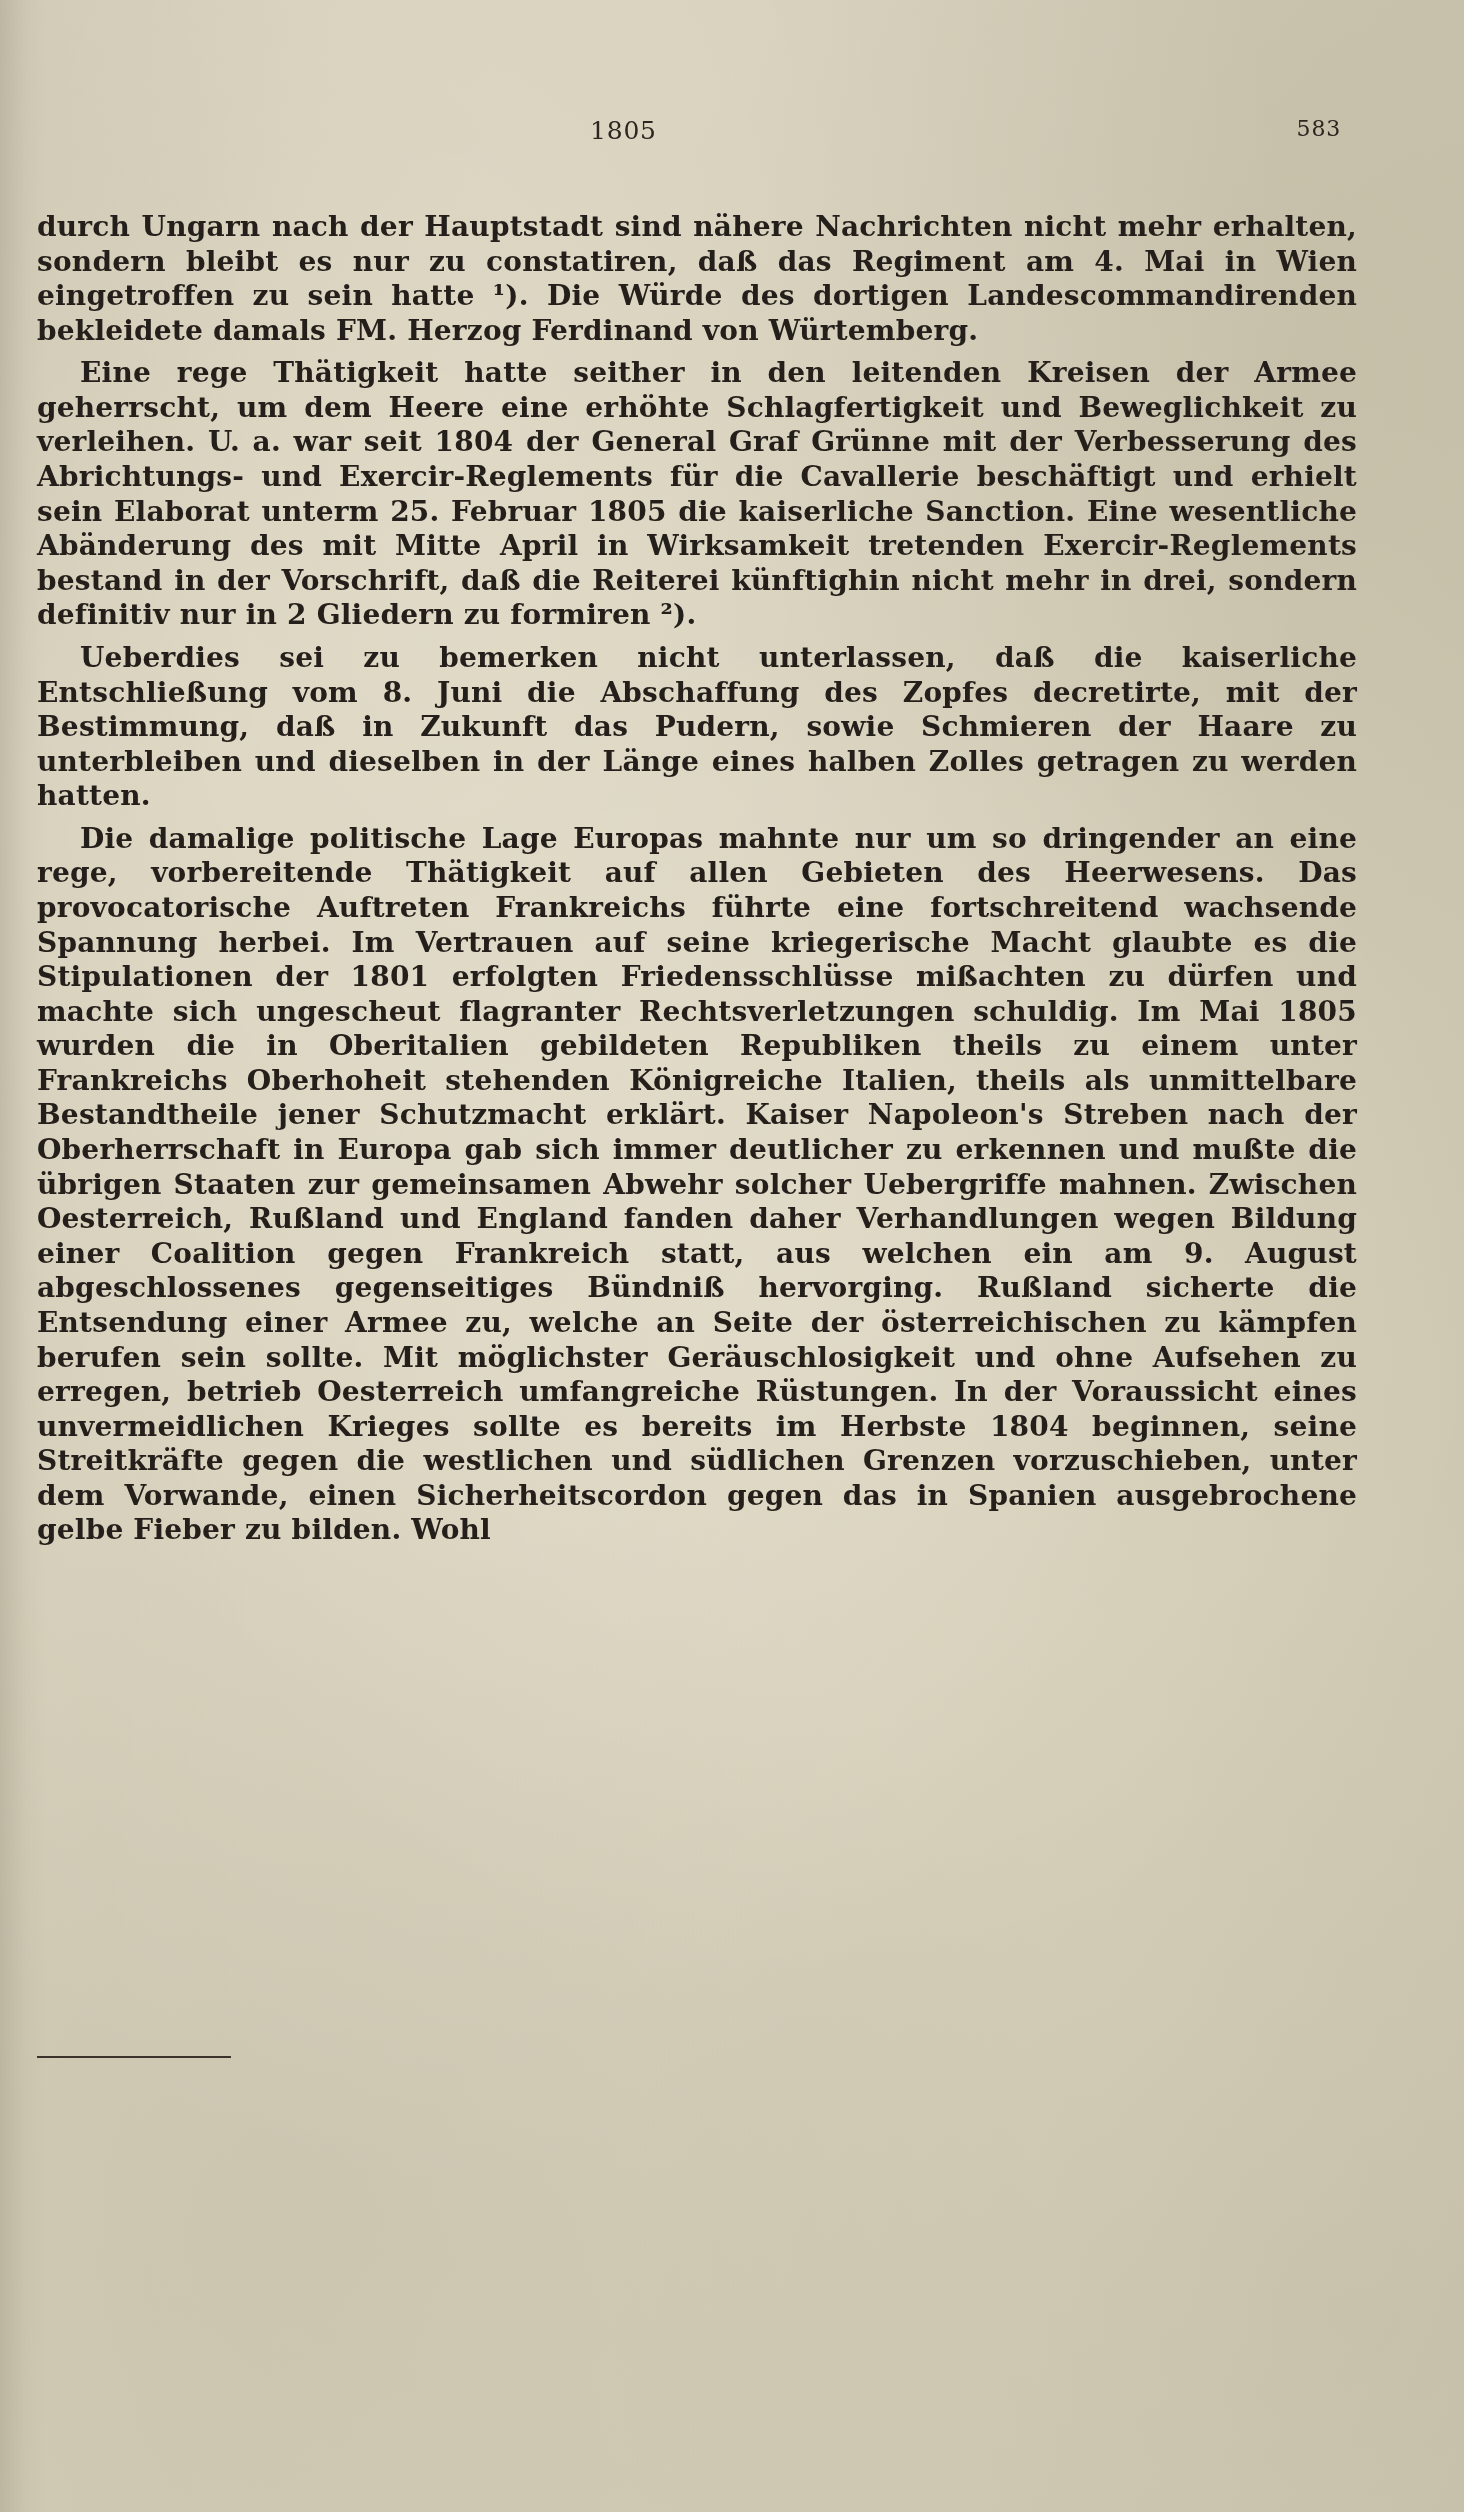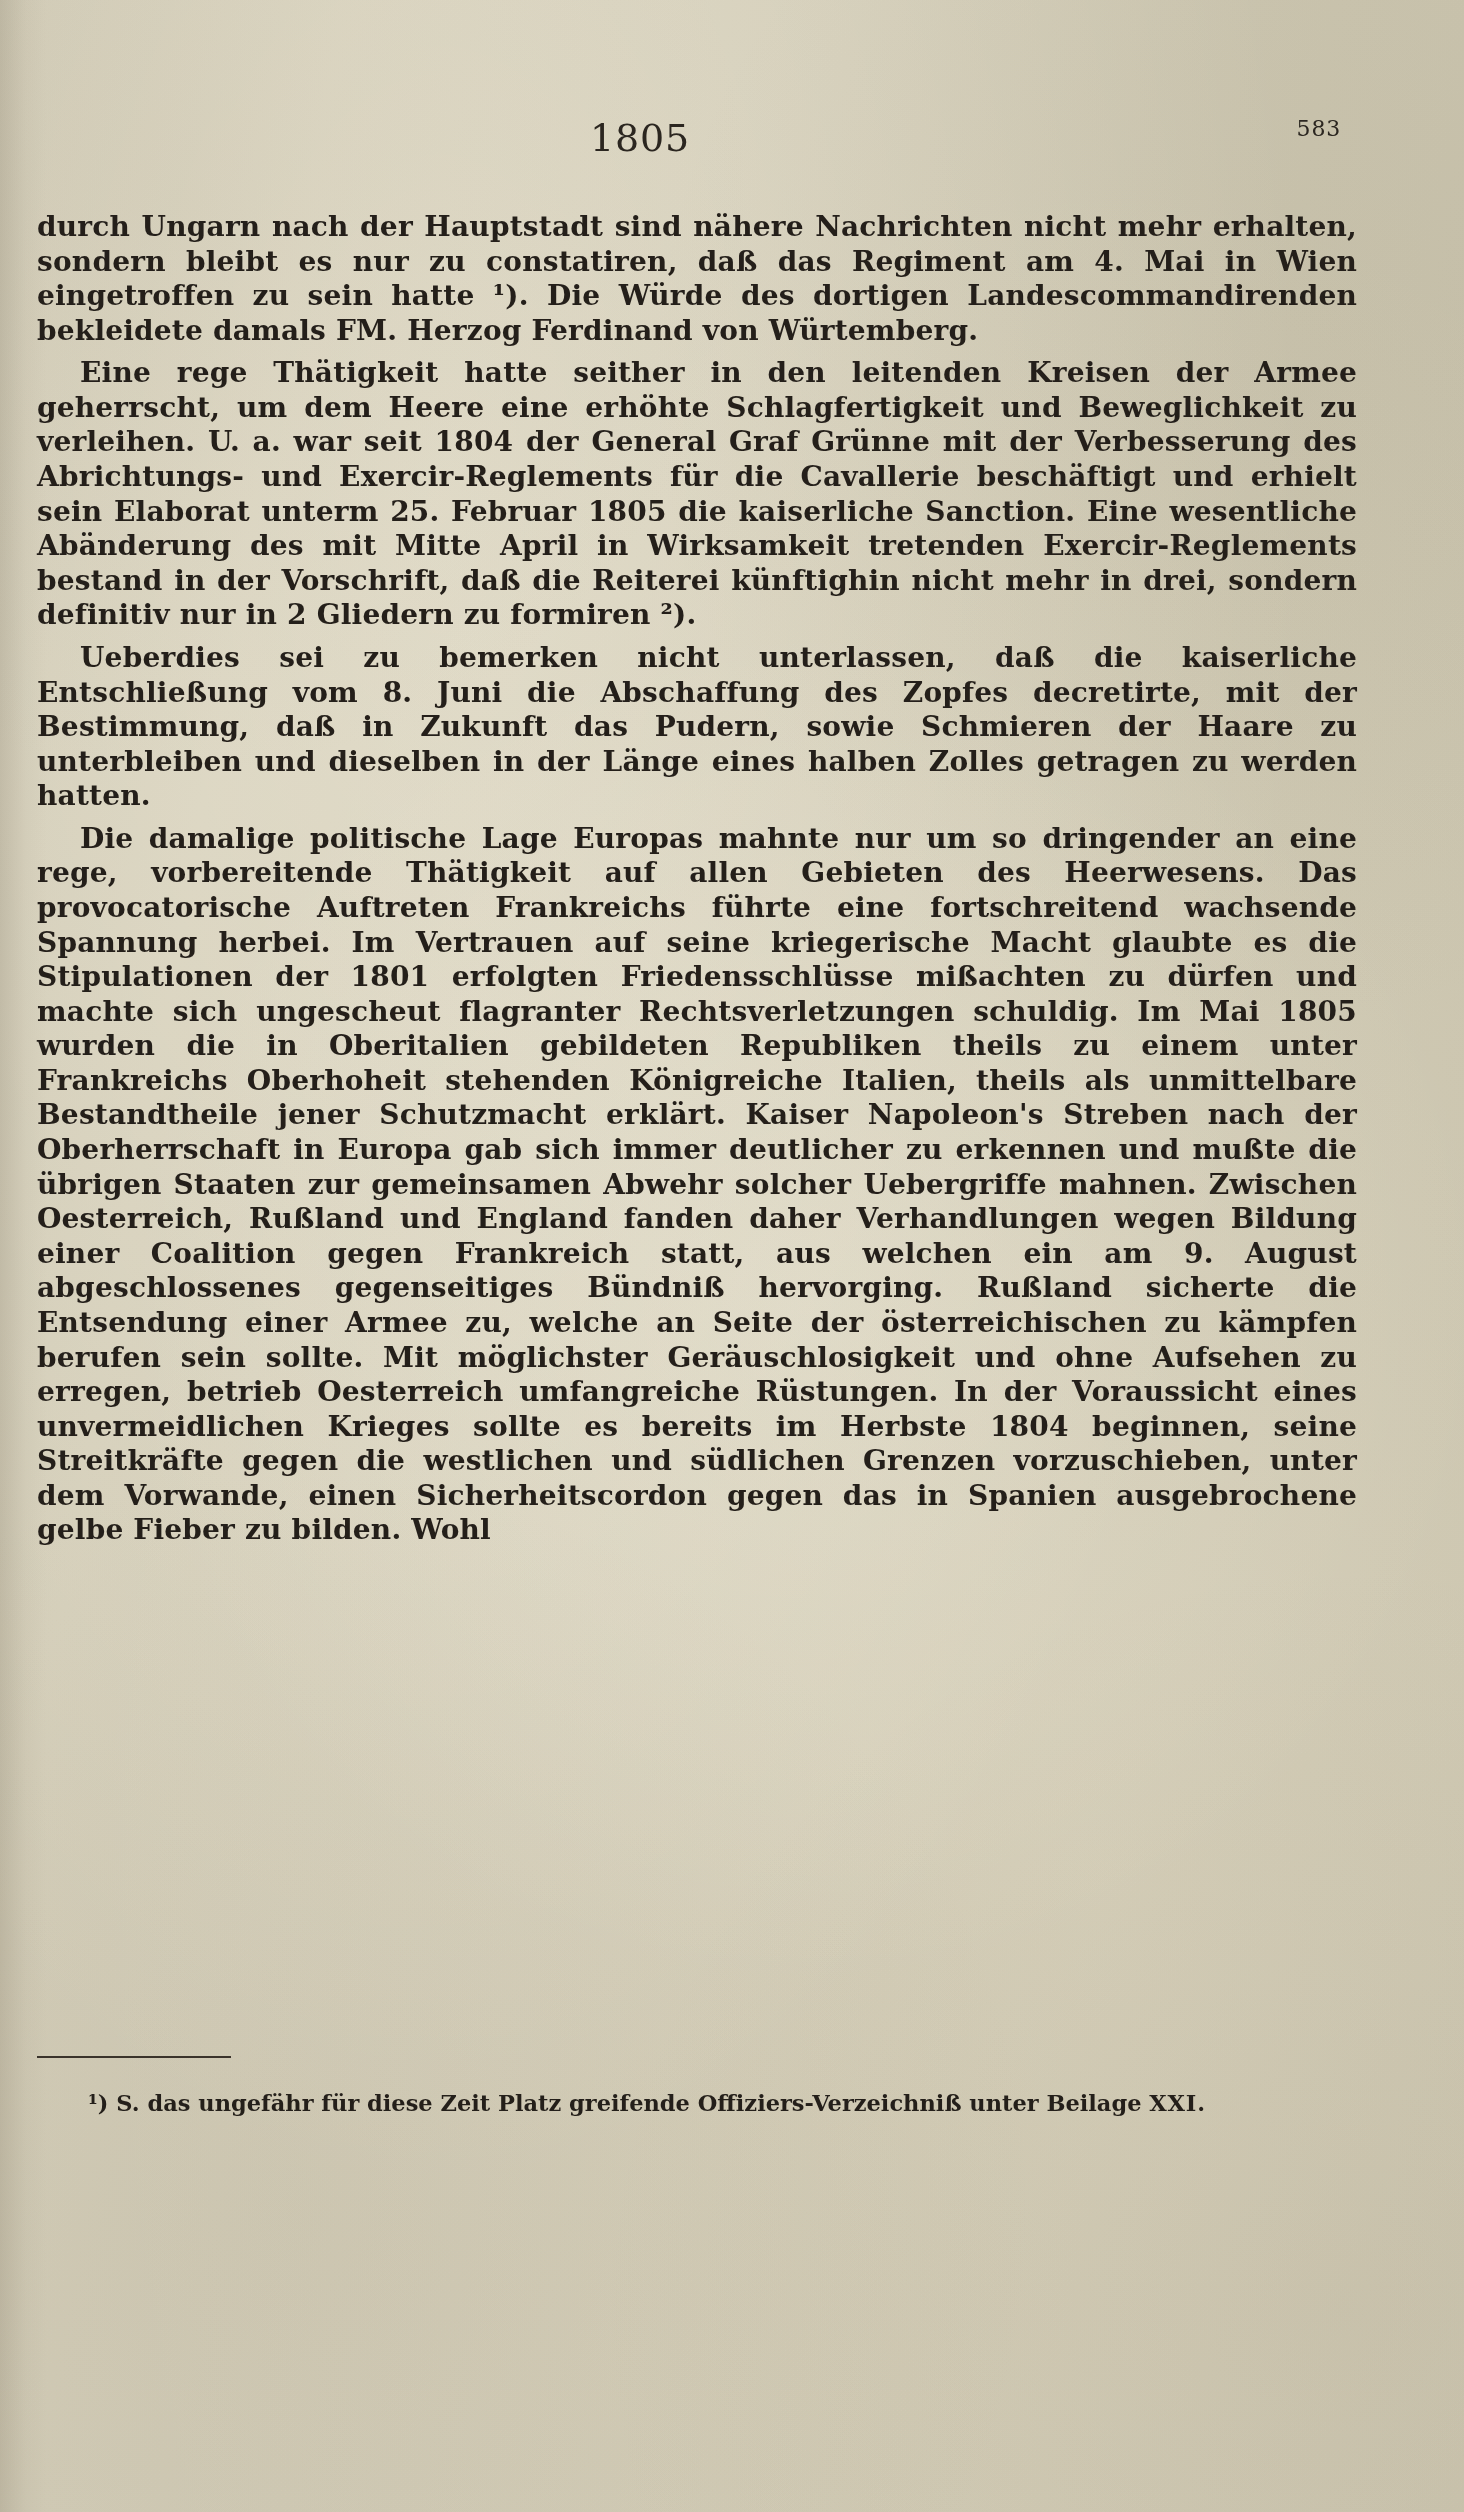--- a/index.html
+++ b/index.html
@@ -56,21 +56,21 @@
     position: absolute;
     top: 116px;
     left: 140px;
     right: 124px;
     height: 47px;
   }
   .folio-left {
     position: absolute;
     left: 450px;
     top: 0;
-    font-size: 38px;
+    font-size: 25px;
     letter-spacing: 0.8px;
     color: #2b2620;
   }
   .folio-right {
     position: absolute;
     right: 0;
     top: 0;
     font-size: 22px;
     letter-spacing: 0.8px;
     color: #2b2620;
@@ -145,21 +145,17 @@
     <div class="body-text">
       <p>durch Ungarn nach der Hauptstadt sind nähere Nachrichten nicht mehr erhalten, sondern bleibt es nur zu constatiren, daß das Regiment am 4. Mai in Wien eingetroffen zu sein hatte ¹). Die Würde des dortigen Landescommandirenden bekleidete damals FM. Herzog Ferdinand von Würtemberg.</p>
       <p class="indent">Eine rege Thätigkeit hatte seither in den leitenden Kreisen der Armee geherrscht, um dem Heere eine erhöhte Schlagfertigkeit und Beweglichkeit zu verleihen. U. a. war seit 1804 der General Graf Grünne mit der Verbesserung des Abrichtungs- und Exercir-Reglements für die Cavallerie beschäftigt und erhielt sein Elaborat unterm 25. Februar 1805 die kaiserliche Sanction. Eine wesentliche Abänderung des mit Mitte April in Wirksamkeit tretenden Exercir-Reglements bestand in der Vorschrift, daß die Reiterei künftighin nicht mehr in drei, sondern definitiv nur in 2 Gliedern zu formiren ²).</p>
       <p class="indent">Ueberdies sei zu bemerken nicht unterlassen, daß die kaiserliche Entschließung vom 8. Juni die Abschaffung des Zopfes decretirte, mit der Bestimmung, daß in Zukunft das Pudern, sowie Schmieren der Haare zu unterbleiben und dieselben in der Länge eines halben Zolles getragen zu werden hatten.</p>
       <p class="indent">Die damalige politische Lage Europas mahnte nur um so dringender an eine rege, vorbereitende Thätigkeit auf allen Gebieten des Heerwesens. Das provocatorische Auftreten Frankreichs führte eine fortschreitend wachsende Spannung herbei. Im Vertrauen auf seine kriegerische Macht glaubte es die Stipulationen der 1801 erfolgten Friedensschlüsse mißachten zu dürfen und machte sich ungescheut flagranter Rechtsverletzungen schuldig. Im Mai 1805 wurden die in Oberitalien gebildeten Republiken theils zu einem unter Frankreichs Oberhoheit stehenden Königreiche Italien, theils als unmittelbare Bestandtheile jener Schutzmacht erklärt. Kaiser Napoleon's Streben nach der Oberherrschaft in Europa gab sich immer deutlicher zu erkennen und mußte die übrigen Staaten zur gemeinsamen Abwehr solcher Uebergriffe mahnen. Zwischen Oesterreich, Rußland und England fanden daher Verhandlungen wegen Bildung einer Coalition gegen Frankreich statt, aus welchen ein am 9. August abgeschlossenes gegenseitiges Bündniß hervorging. Rußland sicherte die Entsendung einer Armee zu, welche an Seite der österreichischen zu kämpfen berufen sein sollte. Mit möglichster Geräuschlosigkeit und ohne Aufsehen zu erregen, betrieb Oesterreich umfangreiche Rüstungen. In der Voraussicht eines unvermeidlichen Krieges sollte es bereits im Herbste 1804 beginnen, seine Streitkräfte gegen die westlichen und südlichen Grenzen vorzuschieben, unter dem Vorwande, einen Sicherheitscordon gegen das in Spanien ausgebrochene gelbe Fieber zu bilden. Wohl</p>
     </div>
 
     <div class="rule"></div>
 
     <div class="footnotes">
-      <p>
-        <span>¹)</span>
-        <span>S. das ungefähr für diese Zeit Platz greifende Offiziers-Verzeichniß unter Beilage <span class="bold">XXI.</span></span>
-      </p>
     </div>
 
   </div>
 </div>
 
 
 </body></html>

